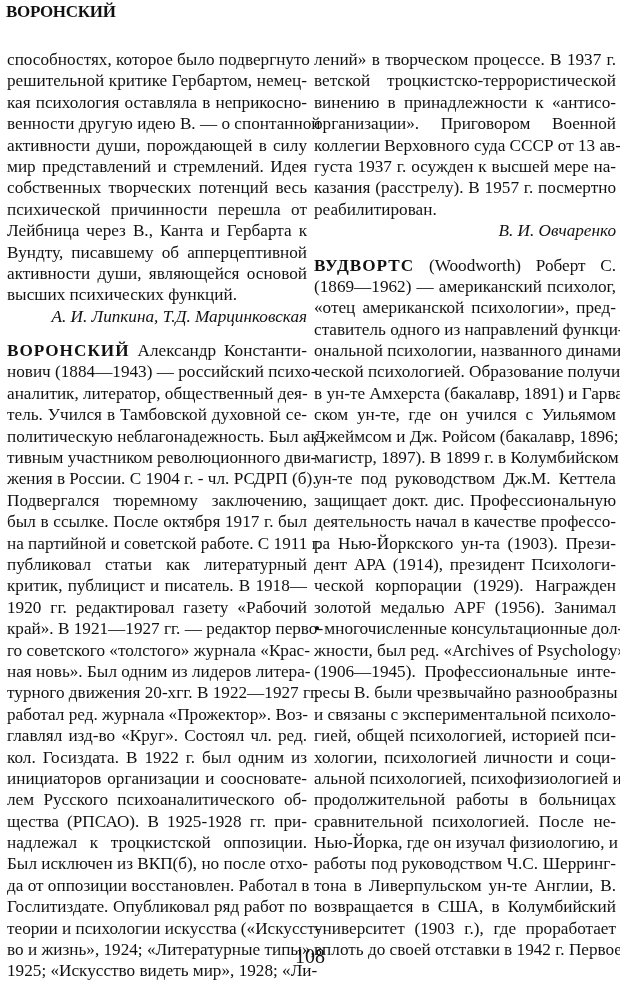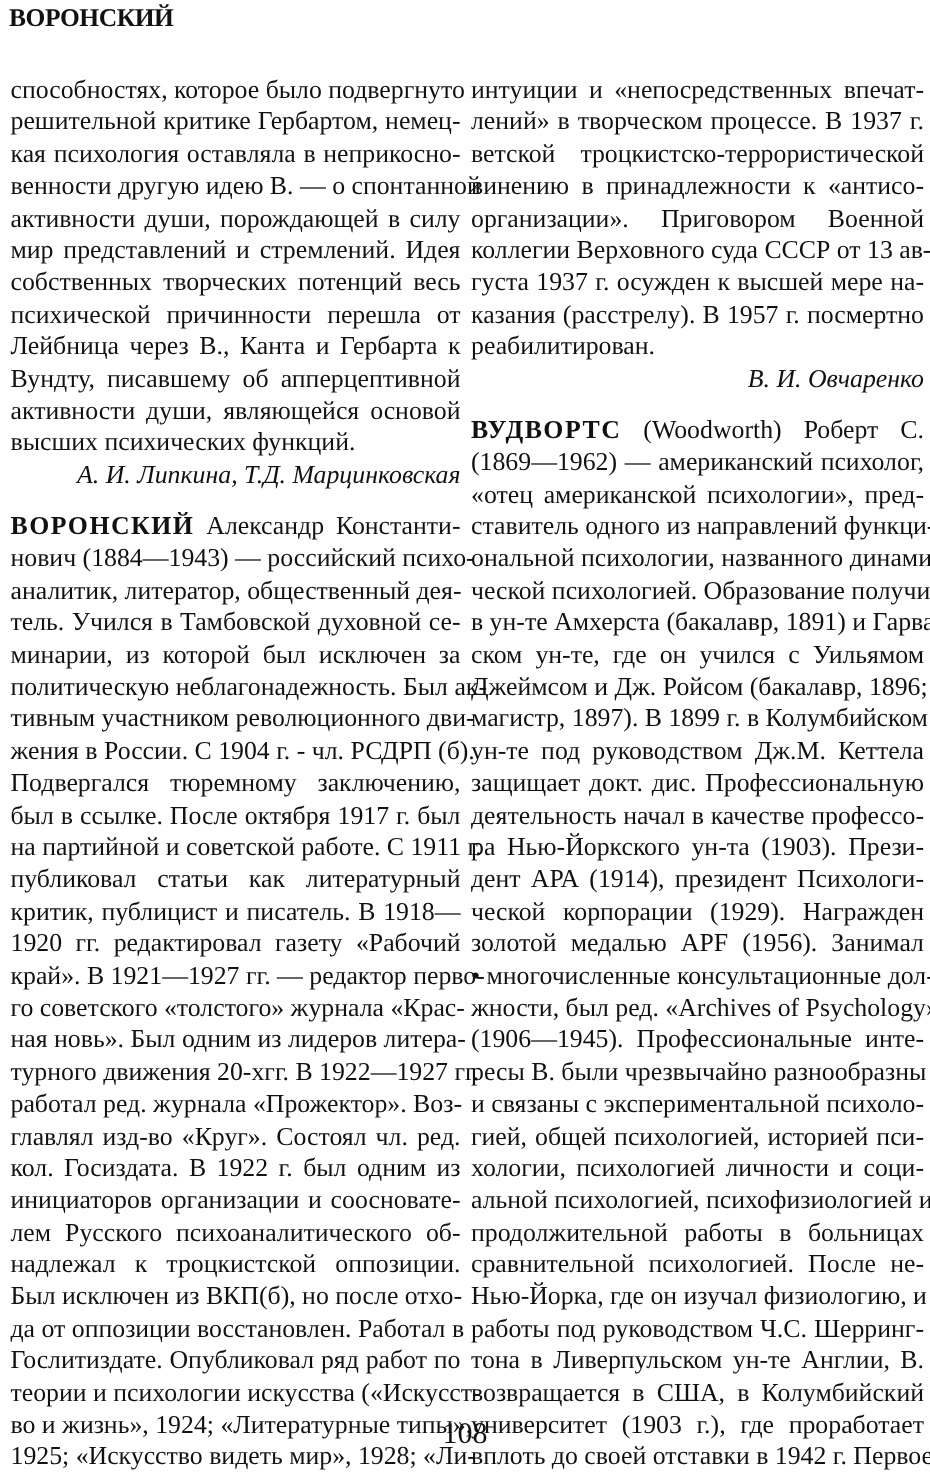--- a/index.html
+++ b/index.html
@@ -53,53 +53,52 @@
       <span class="ln last">высших психических функций.</span>
     </div>
   <span class="ln sig">А. И. Липкина, Т.Д. Марцинковская</span>
   <span class="gap"></span>
   <div>
     <span class="ln"><span class="hw">ВОРОНСКИЙ</span> <span>Александр Константи-</span></span>
     <div id="lc-entry">
         <span class="ln">нович (1884—1943) — российский психо-</span>
         <span class="ln">аналитик, литератор, общественный дея-</span>
         <span class="ln">тель. Учился в Тамбовской духовной се-</span>
-        <span class="ln">минарии, из которой был исключен за</span>
         <span class="ln">политическую неблагонадежность. Был ак-</span>
         <span class="ln">тивным участником революционного дви-</span>
         <span class="ln">жения в России. С 1904 г. - чл. РСДРП (б).</span>
         <span class="ln">Подвергался тюремному заключению,</span>
         <span class="ln">был в ссылке. После октября 1917 г. был</span>
         <span class="ln">на партийной и советской работе. С 1911 г.</span>
         <span class="ln">публиковал статьи как литературный</span>
         <span class="ln">критик, публицист и писатель. В 1918—</span>
         <span class="ln">1920 гг. редактировал газету «Рабочий</span>
         <span class="ln">край». В 1921—1927 гг. — редактор перво-</span>
         <span class="ln">го советского «толстого» журнала «Крас-</span>
         <span class="ln">ная новь». Был одним из лидеров литера-</span>
         <span class="ln">турного движения 20-хгг. В 1922—1927 гг.</span>
         <span class="ln">работал ред. журнала «Прожектор». Воз-</span>
         <span class="ln">главлял изд-во «Круг». Состоял чл. ред.</span>
         <span class="ln">кол. Госиздата. В 1922 г. был одним из</span>
         <span class="ln">инициаторов организации и соосновате-</span>
         <span class="ln">лем Русского психоаналитического об-</span>
+        <span class="ln">щества (РПСАО). В 1925-1928 гг. при-</span>
         <span class="ln">надлежал к троцкистской оппозиции.</span>
         <span class="ln">Был исключен из ВКП(б), но после отхо-</span>
         <span class="ln">да от оппозиции восстановлен. Работал в</span>
         <span class="ln">Гослитиздате. Опубликовал ряд работ по</span>
         <span class="ln">теории и психологии искусства («Искусст-</span>
         <span class="ln">во и жизнь», 1924; «Литературные типы»,</span>
         <span class="ln">1925; «Искусство видеть мир», 1928; «Ли-</span>
       </div>
   </div>
 </div>
 
 <div class="col right">
   <div id="rc-cont">
-      <span class="ln">интуиции и «непосредственных впечат-</span>
       <span class="ln">лений» в творческом процессе. В 1937 г.</span>
       <span class="ln">ветской троцкистско-террористической</span>
       <span class="ln">винению в принадлежности к «антисо-</span>
       <span class="ln">организации». Приговором Военной</span>
       <span class="ln">коллегии Верховного суда СССР от 13 ав-</span>
       <span class="ln">густа 1937 г. осужден к высшей мере на-</span>
       <span class="ln">казания (расстрелу). В 1957 г. посмертно</span>
       <span class="ln last">реабилитирован.</span>
     </div>
   <span class="ln sig">В. И. Овчаренко</span>

